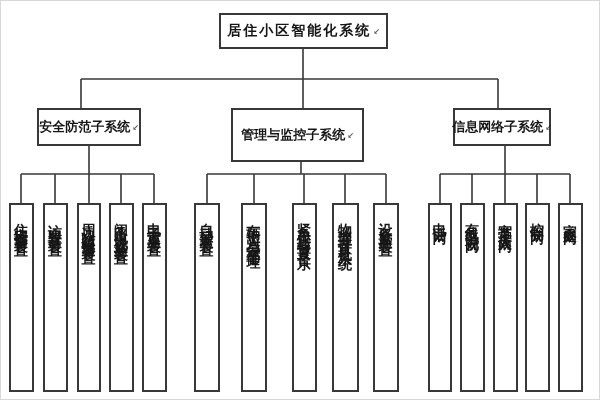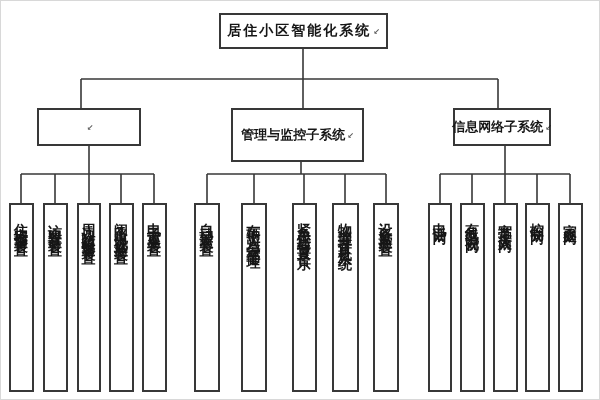--- a/index.html
+++ b/index.html
@@ -38,20 +38,21 @@
       M504 145 L504 202 M439 173 L569 173
       M439 173 L439 202 M471 173 L471 202 M536 173 L536 202 M569 173 L569 202"></path>
   </svg>
 
   <div class="node hbox root" style="left:218px;top:12px;width:169px;height:36px">
     <span>居住小区智能化系统</span>
       <span class="mark">↙</span>
   </div>
 
   <div class="node hbox" style="left:36px;top:107px;width:104px;height:38px">
+    <span>安全防范子系统</span>
       <span class="mark">↙</span>
   </div>
   <div class="node hbox" style="left:230px;top:107px;width:133px;height:54px">
     <span>管理与监控子系统</span>
       <span class="mark">↙</span>
   </div>
   <div class="node hbox" style="left:452px;top:107px;width:98px;height:38px">
     <span>信息网络子系统</span>
       <span class="mark">↙</span>
   </div>

